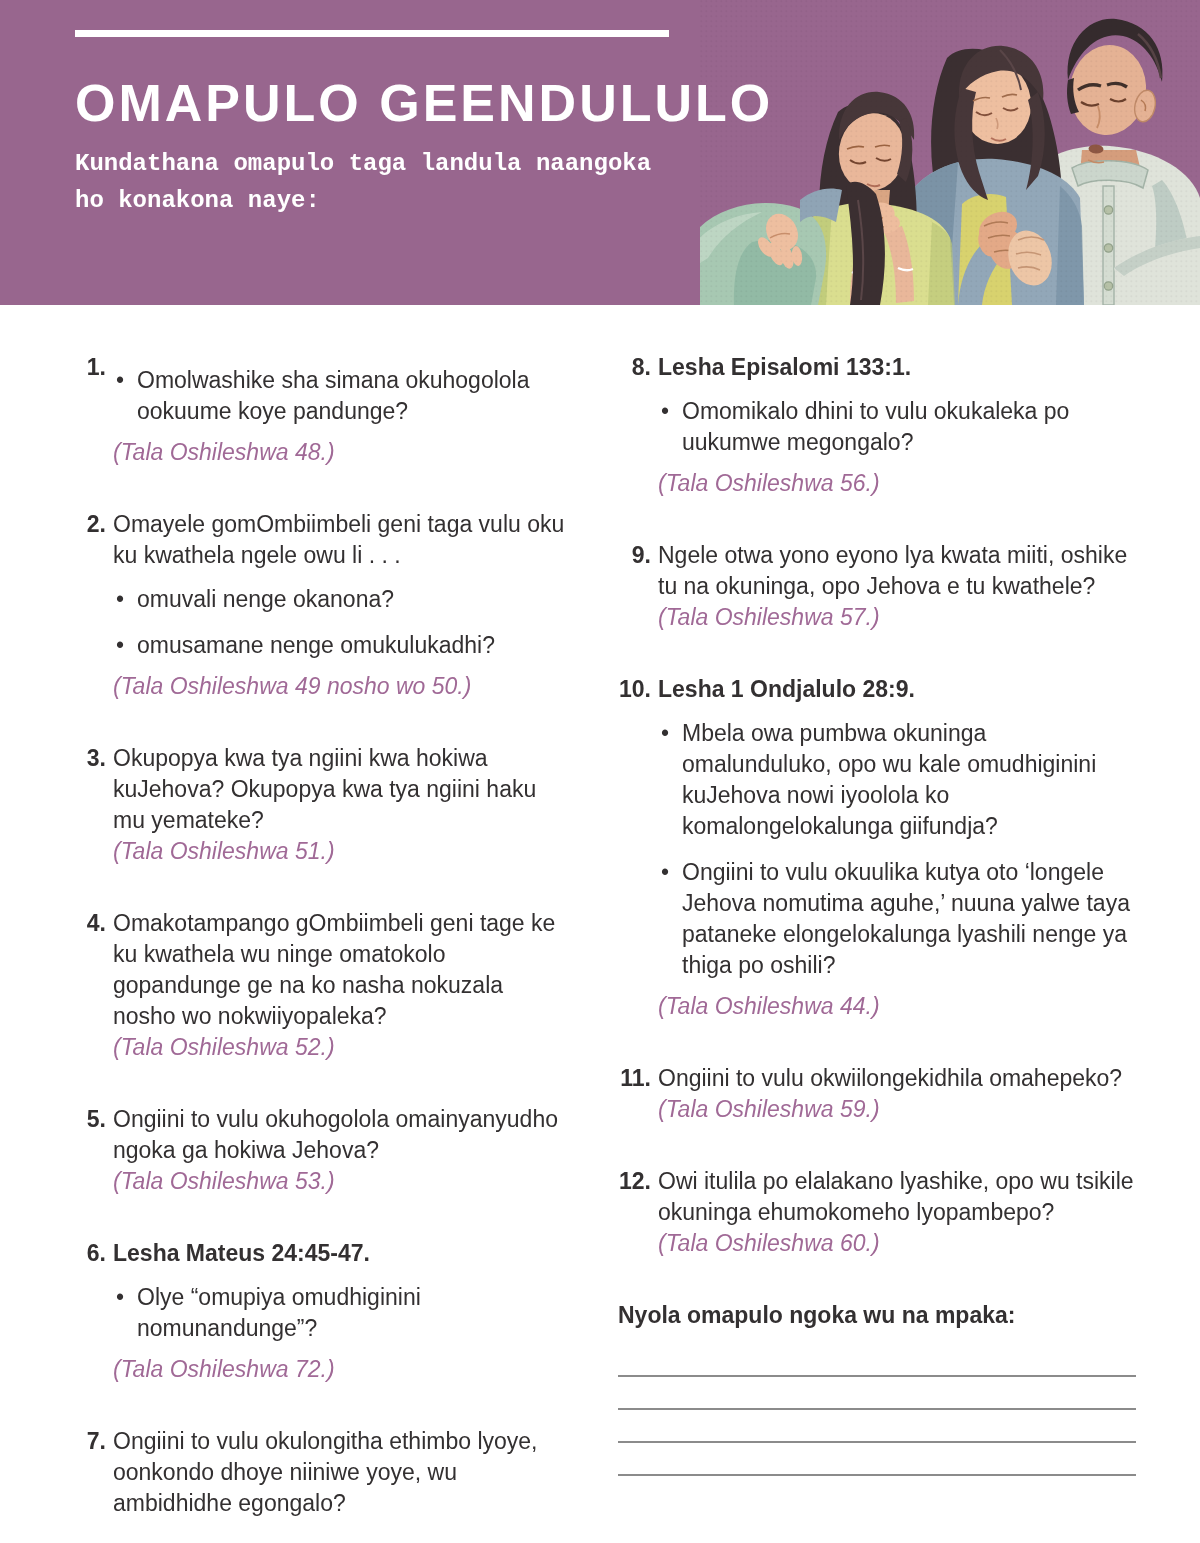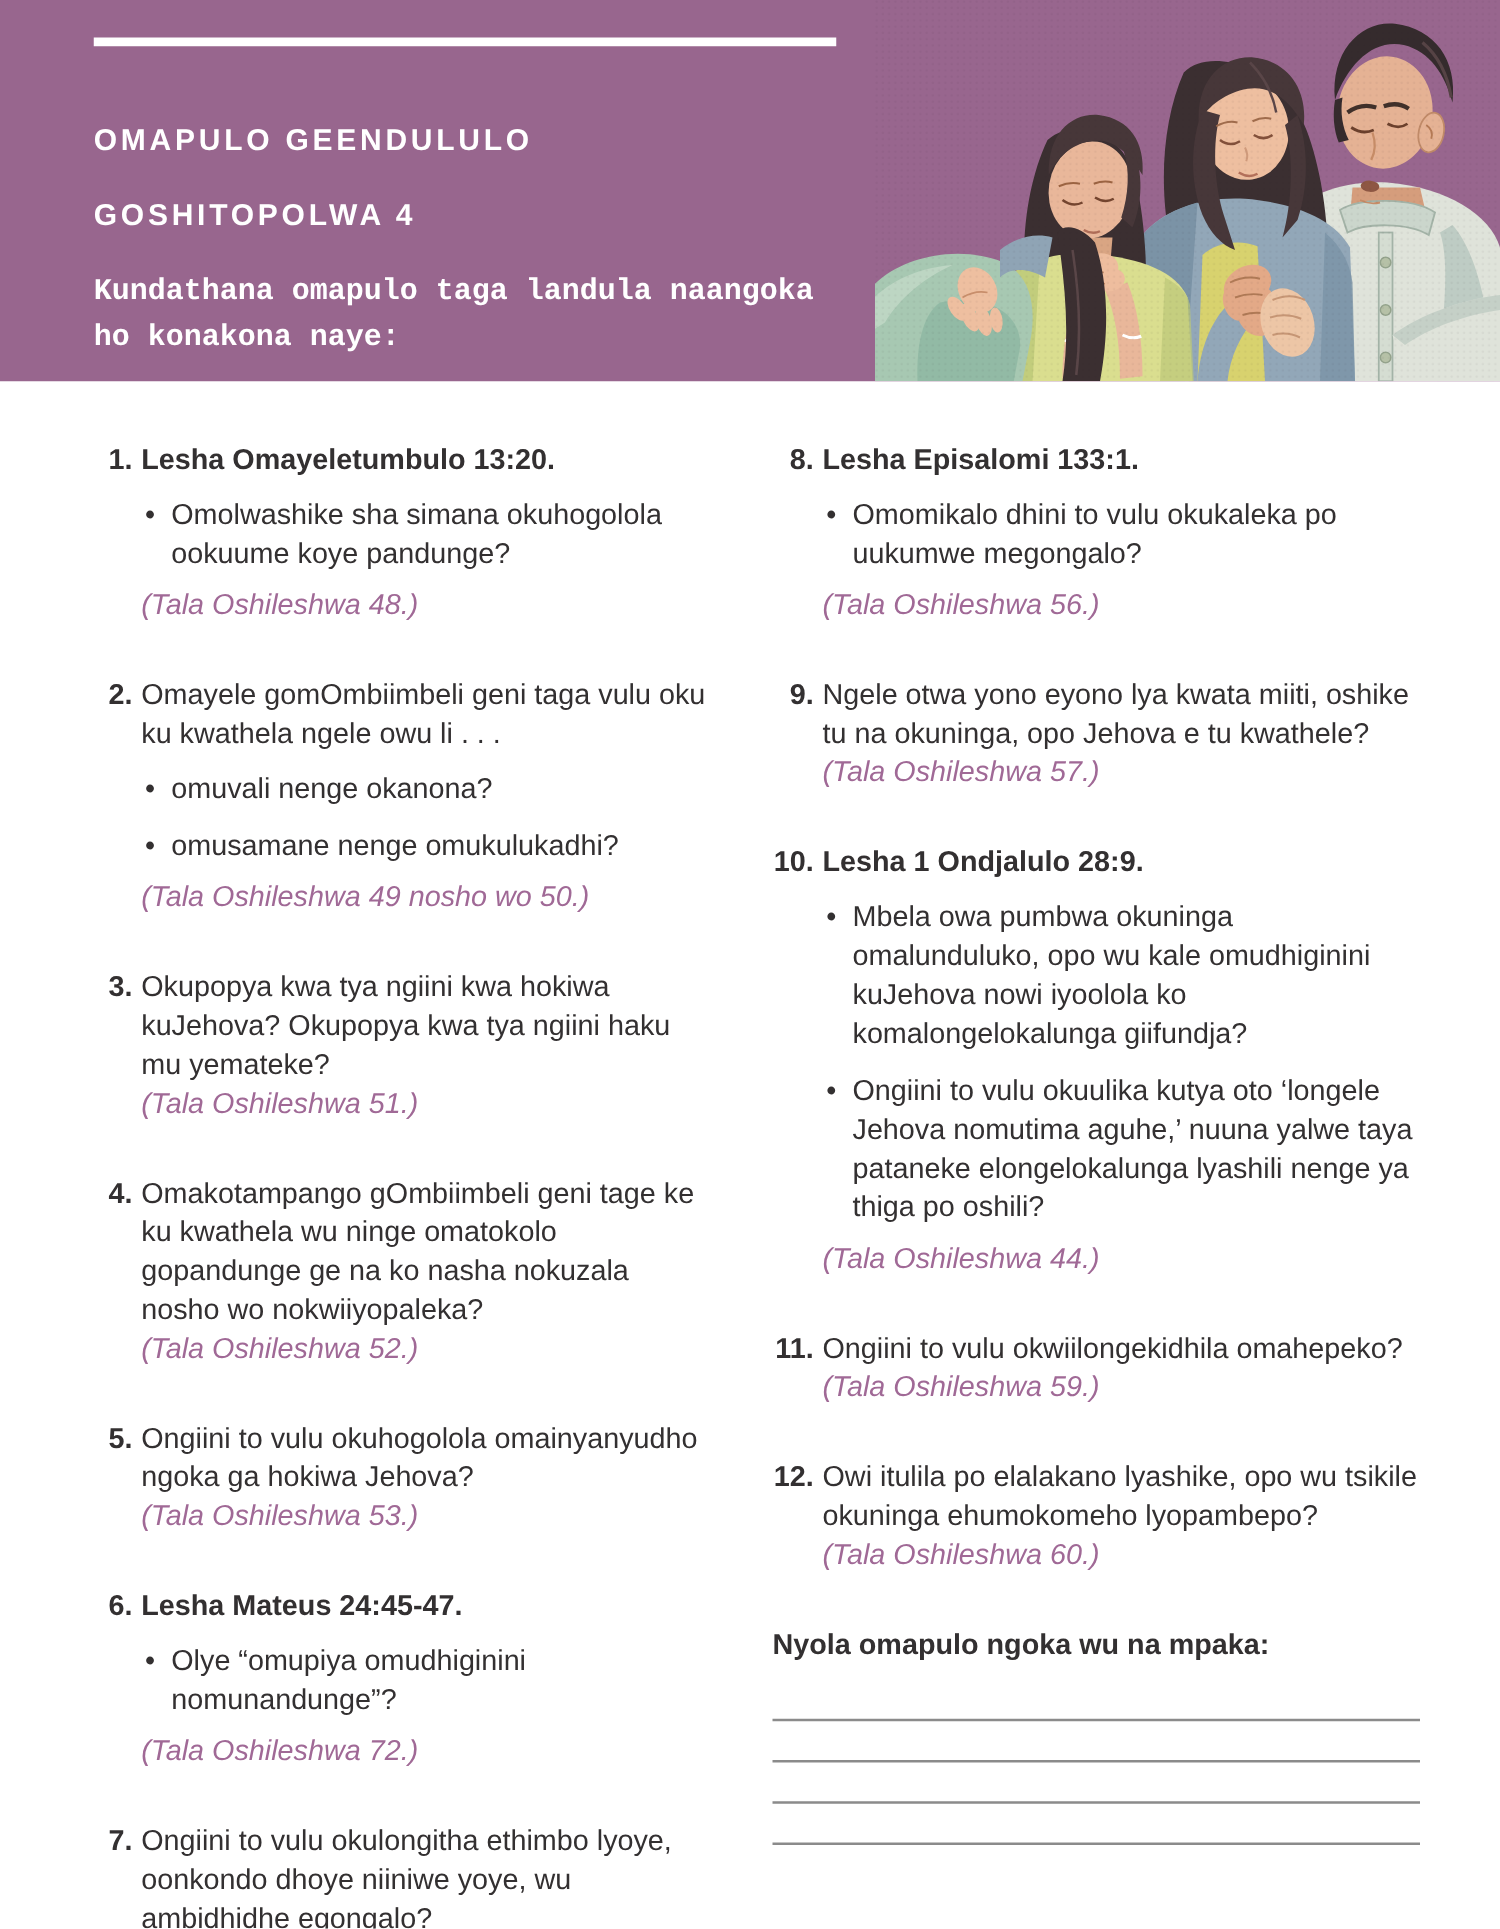--- a/index.html
+++ b/index.html
@@ -23,22 +23,22 @@
   
   .header{
     position:relative;height:305px;
     background:var(--header-bg,#98668e);
     overflow:hidden;
   }
   .illustration{position:absolute;top:0;right:0;width:500px;height:305px;display:block;}
   .header-text{position:absolute;top:0;left:75px;z-index:2;}
   .title-rule{width:594px;height:7px;background:var(--header-text,#fff);margin-top:30px;}
   .page-title{
-    margin:46px 0 0 0;
-    font-size:24px;font-weight:bold;letter-spacing:3px;
+    margin:36px 0 0 0;
+    font-size:52px;font-weight:bold;letter-spacing:3px;
     line-height:60px;color:var(--header-text,#fff);
   }
   .page-subtitle{
     margin:12px 0 0 0;width:615px;
     font-size:24px;font-weight:bold;line-height:37px;
     color:var(--header-text,#fff);
     font-family:Liberation Mono, monospace;
   }
 
   
@@ -197,34 +197,32 @@
           <circle cx="1.3" cy="1.3" r="1" fill="#241722"></circle>
         </pattern>
       </defs>
       <rect width="500" height="305" fill="url(#ht)" opacity="0.05"></rect>
     </svg>
 
     <div class="header-text">
       <div class="title-rule"></div>
       <h1 class="page-title">
         <span>OMAPULO GEENDULULO</span><br>
-        <span>GOSHITOPOLWA 4</span>
       </h1>
       <p class="page-subtitle">Kundathana omapulo taga landula naangoka ho konakona naye:</p>
     </div>
   </header>
 
   <main class="content">
 
     <section class="col col-left">
 
       <div class="q">
         <span class="num">1.</span>
         <div class="qbody">
-          <p class="lead bold">Lesha Omayeletumbulo 13:20.</p>
           <ul class="bullets">
             <li>Omolwashike sha simana okuhogolola ookuume koye pandunge?</li>
           </ul>
           <p class="ref">(Tala Oshileshwa 48.)</p>
         </div>
       </div>
 
       <div class="q">
         <span class="num">2.</span>
         <div class="qbody">

